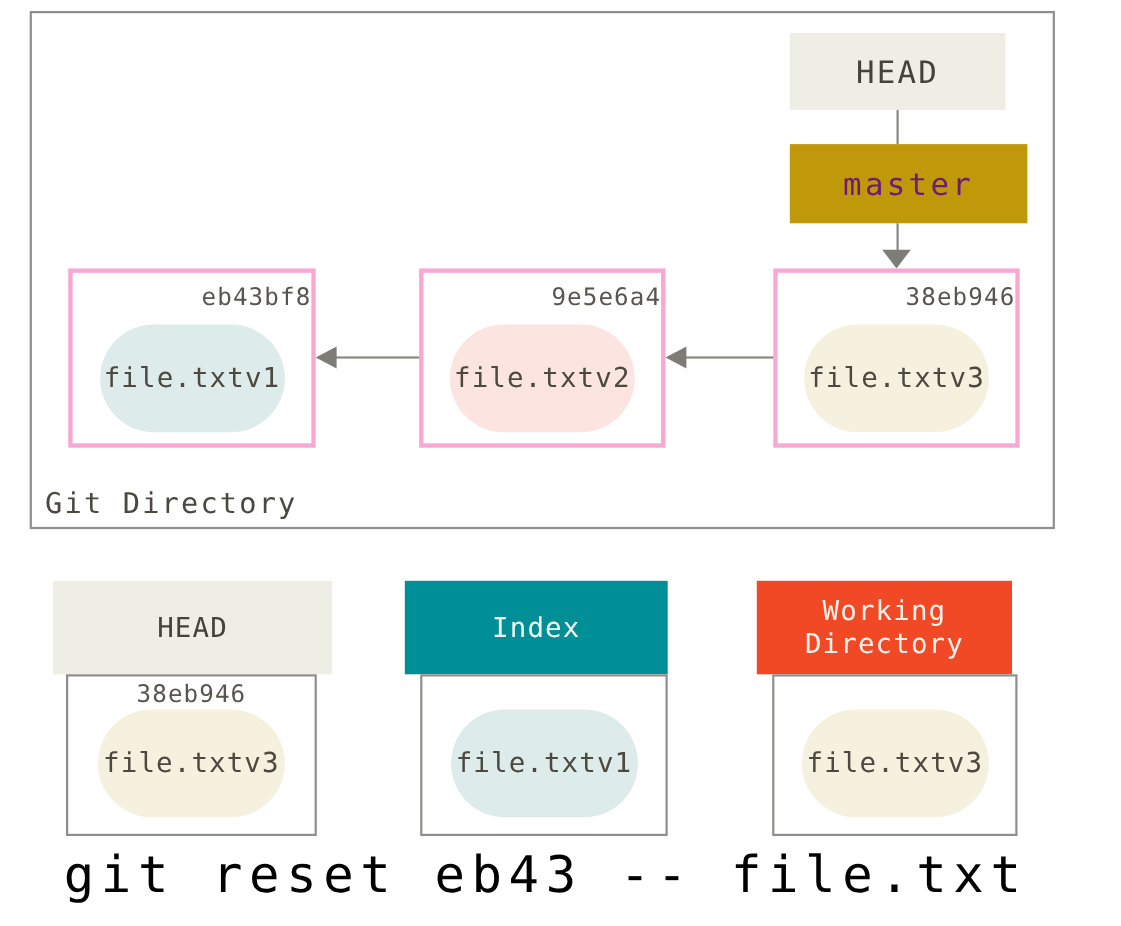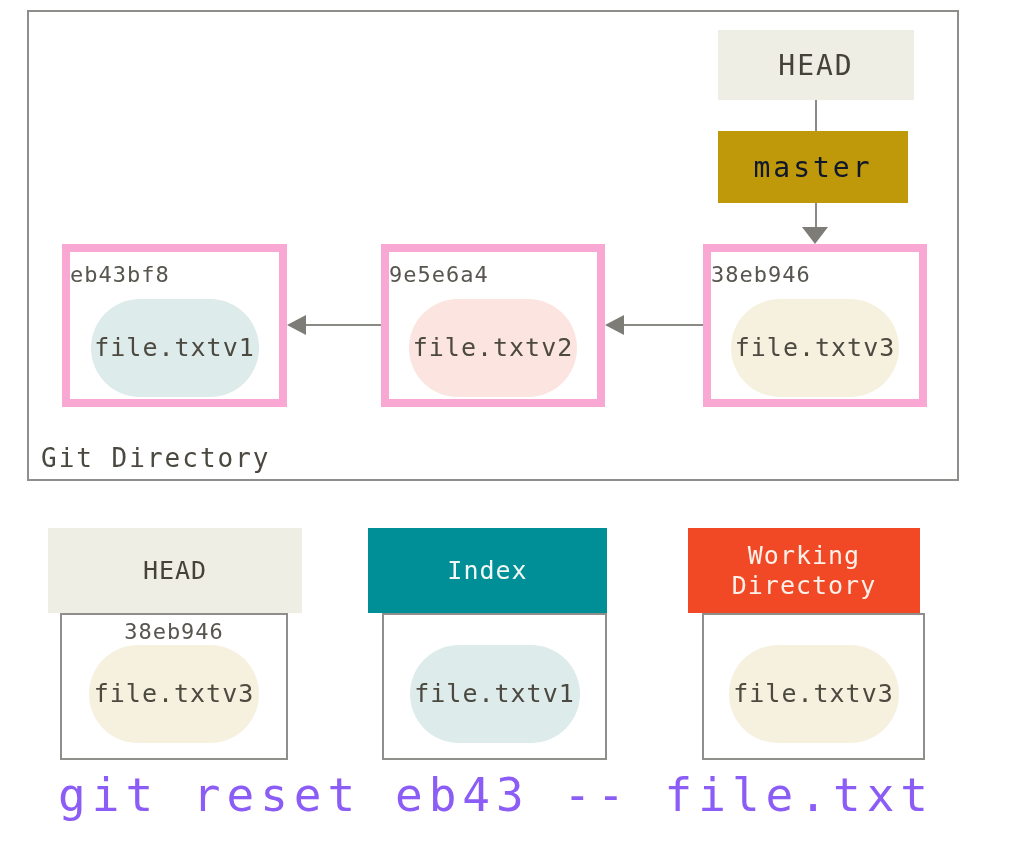--- a/index.html
+++ b/index.html
@@ -22,37 +22,37 @@
     font-size:26px;color:#4A483F;letter-spacing:2px;white-space:nowrap;
   }
 
   
   .head-box{
     left:718px;top:30px;width:196px;height:70px;
     display:flex;align-items:center;justify-content:center;
     font-size:28px;color:#454239;letter-spacing:2px;
   }
   .master-box{
-    left:718px;top:131px;width:190px;height:72px;
+    left:718px;top:131px;width:216px;height:72px;
     display:flex;align-items:center;justify-content:center;
-    font-size:28px;color:#0f172a;letter-spacing:3px;
+    font-size:28px;color:#701a75;letter-spacing:3px;
   }
   .v-line{width:2px;background:#8A8984;}
   .line-head-master{left:815px;top:100px;height:31px;}
   .line-master-commit{left:815px;top:203px;height:28px;}
   .arrow-down{
     left:802px;top:227px;width:0;height:0;
     border-left:13px solid transparent;border-right:13px solid transparent;
     border-top:17px solid #7D7C77;
   }
 
   
   .commit-box{
     top:244px;height:163px;background:#ffffff;
-    border:8px solid #f9a8d4;text-align:left;
+    border:4px solid #f9a8d4;text-align:right;
   }
   .commit-1{left:62px;width:225px;}
   .commit-2{left:381px;width:224px;}
   .commit-3{left:703px;width:224px;}
   .commit-hash{margin-top:10px;font-size:22px;color:#57554E;letter-spacing:1px;}
   .blob{
     width:168px;height:98px;border-radius:50px;margin:12px auto 0;
     display:flex;flex-direction:row;align-items:center;justify-content:center;
     font-size:25px;line-height:30px;color:#4B4940;letter-spacing:1px;
   }
@@ -161,15 +161,15 @@
 
   <div class="abs area-header area-header-workdir" style="background-color: rgb(241, 73, 38);">Working Directory</div>
   <div class="abs area-body area-body-workdir">
     <div class="area-hash"></div>
     <div class="blob" style="background-color: rgb(246, 240, 222);">
       <span>file.txt</span>
       <span>v3</span>
     </div>
   </div>
 
-  <div class="abs command-line" style="color: #8b5cf6;">git reset eb43 -- file.txt</div>
+  <div class="abs command-line" style="color: #000000;">git reset eb43 -- file.txt</div>
 
 </div>
 
 </body></html>

